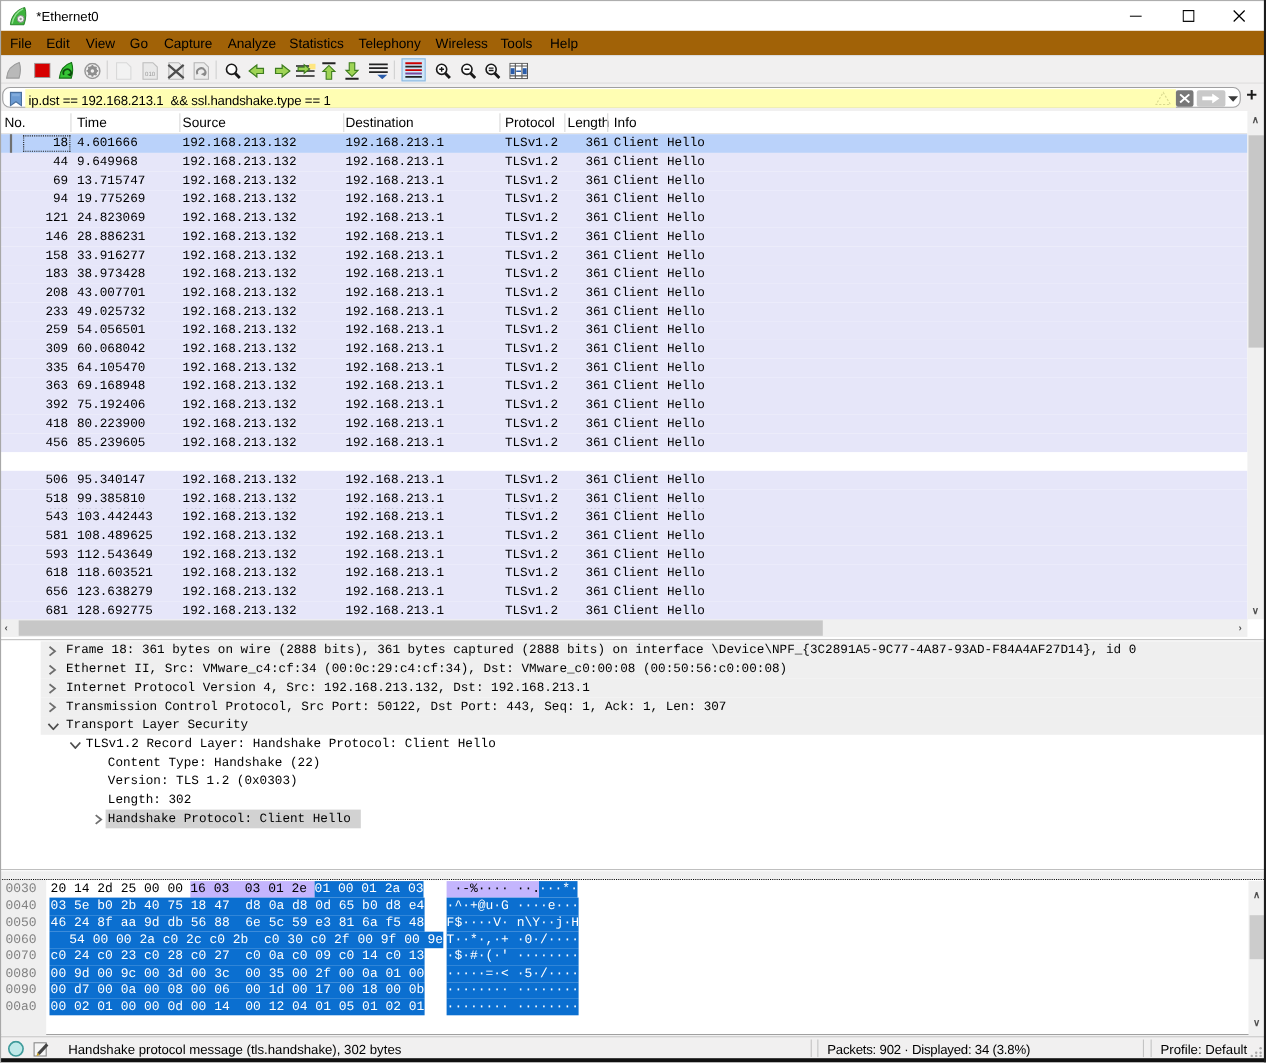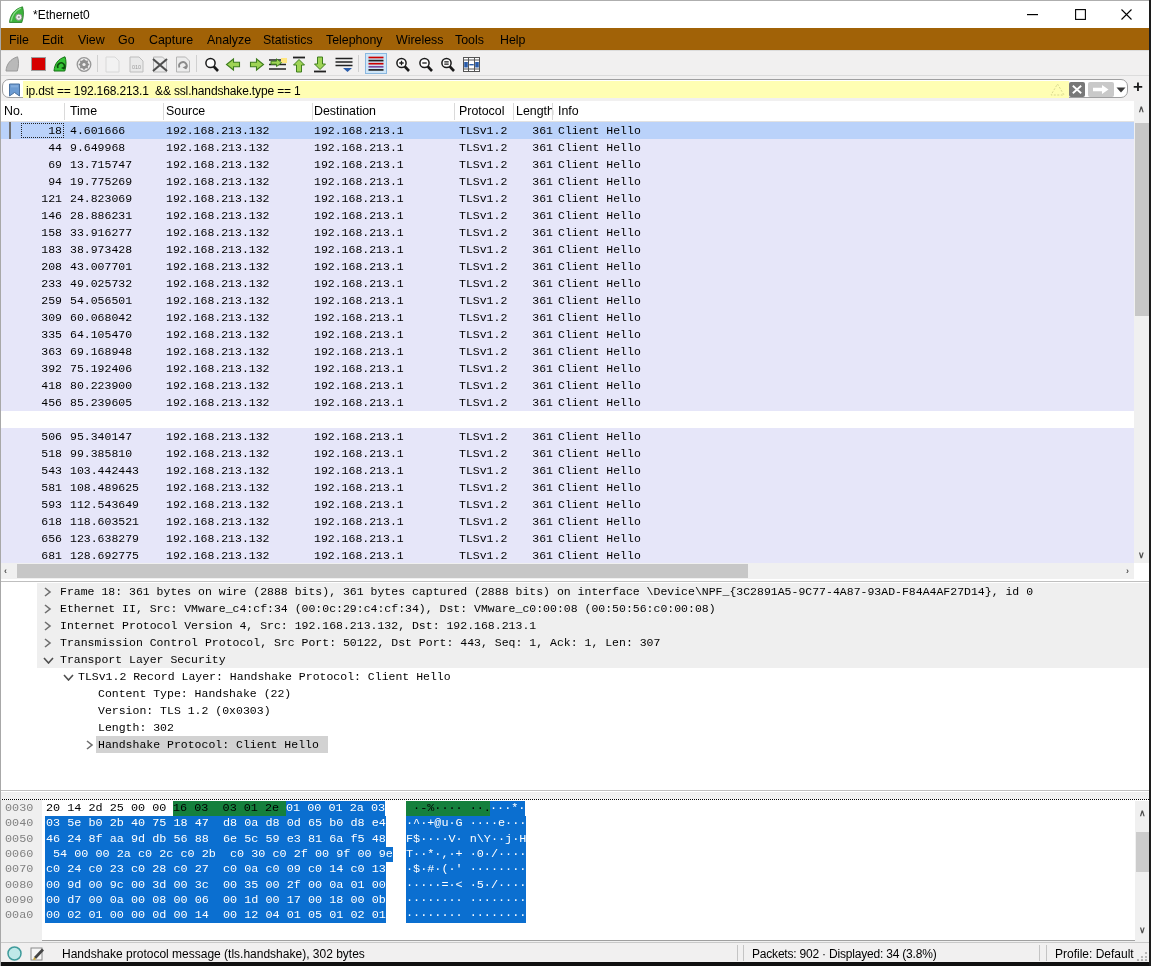--- a/index.html
+++ b/index.html
@@ -33,21 +33,21 @@
 .drow{position:absolute;left:1px;width:1148px;height:17px;font-size:11.5px;white-space:pre;font-family:"Liberation Mono",monospace;margin-left:36px;}
 .dgray{background:#efefef;}
 
 #hexpane{left:0;top:792px;width:1151px;height:150px;background:#f0f0f0;}
 #hexinner{left:0;top:7px;width:1149px;height:142px;background:#fff;border-top:1px dotted #000;border-left:1px dotted #555;border-bottom:1px solid #a0a0a0;}
 #hexgutter{left:0;top:0;width:41px;height:141px;background:#efefef;}
 .xrow{position:absolute;height:15.3px;font-size:11.8px;white-space:pre;font-family:"Liberation Mono",monospace;}
 .xrow span{position:absolute;top:0;height:15.4px;line-height:15.4px;}
 .xoff{color:#828282;}
 .hl{background:#0b6fd0;color:#fff;}
-.hlg{background:#15803d;}
+.hlg{background:#c4b5fd;}
 
 #statusbar{left:0;top:942px;width:1151px;height:20px;background:#f1f0f0;border-top:1px solid #c9c9c9;}
 #botborder{left:0;top:962px;width:1151px;height:4px;background:#101010;}
 #rightborder{left:1149px;top:0;width:2px;height:966px;background:#1c1c1c;}
 #leftborder{left:0;top:0;width:1px;height:966px;background:#a8a8a8;}
 .stext{position:absolute;top:4px;font-size:12px;color:#000;}
 .ssep{position:absolute;top:2px;width:1px;height:16px;background:#c4c4c4;}
 </style></head><body>
 
 <div id="titlebar" class="abs">
@@ -536,21 +536,21 @@
 <span class="hl" style="left:44px;padding-left:1px">03 5e b0 2b 40 75 18 47&nbsp; d8 0a d8 0d 65 b0 d8 e4</span>
 <span class="hl" style="left:405px">·^·+@u·G ····e···</span>
 </div>
 <div class="xrow" style="top:31.6px;left:0;width:1130px">
 <span class="xoff" style="left:4px">0050</span>
 <span class="hl" style="left:44px;padding-left:1px">46 24 8f aa 9d db 56 88&nbsp; 6e 5c 59 e3 81 6a f5 48</span>
 <span class="hl" style="left:405px">F$····V· n\Y··j·H</span>
 </div>
 <div class="xrow" style="top:46.900000000000006px;left:0;width:1130px">
 <span class="xoff" style="left:4px">0060</span>
-<span class="hl" style="left:44px;padding-left:8px">54 00 00 2a c0 2c c0 2b&nbsp; c0 30 c0 2f 00 9f 00 9e</span>
+<span class="hl" style="left:44px;padding-left:18px">54 00 00 2a c0 2c c0 2b&nbsp; c0 30 c0 2f 00 9f 00 9e</span>
 <span class="hl" style="left:405px">T··*·,·+ ·0·/····</span>
 </div>
 <div class="xrow" style="top:62.2px;left:0;width:1130px">
 <span class="xoff" style="left:4px">0070</span>
 <span class="hl" style="left:44px;padding-left:1px">c0 24 c0 23 c0 28 c0 27&nbsp; c0 0a c0 09 c0 14 c0 13</span>
 <span class="hl" style="left:405px">·$·#·(·' ········</span>
 </div>
 <div class="xrow" style="top:77.5px;left:0;width:1130px">
 <span class="xoff" style="left:4px">0080</span>
 <span class="hl" style="left:44px;padding-left:1px">00 9d 00 9c 00 3d 00 3c&nbsp; 00 35 00 2f 00 0a 01 00</span>

